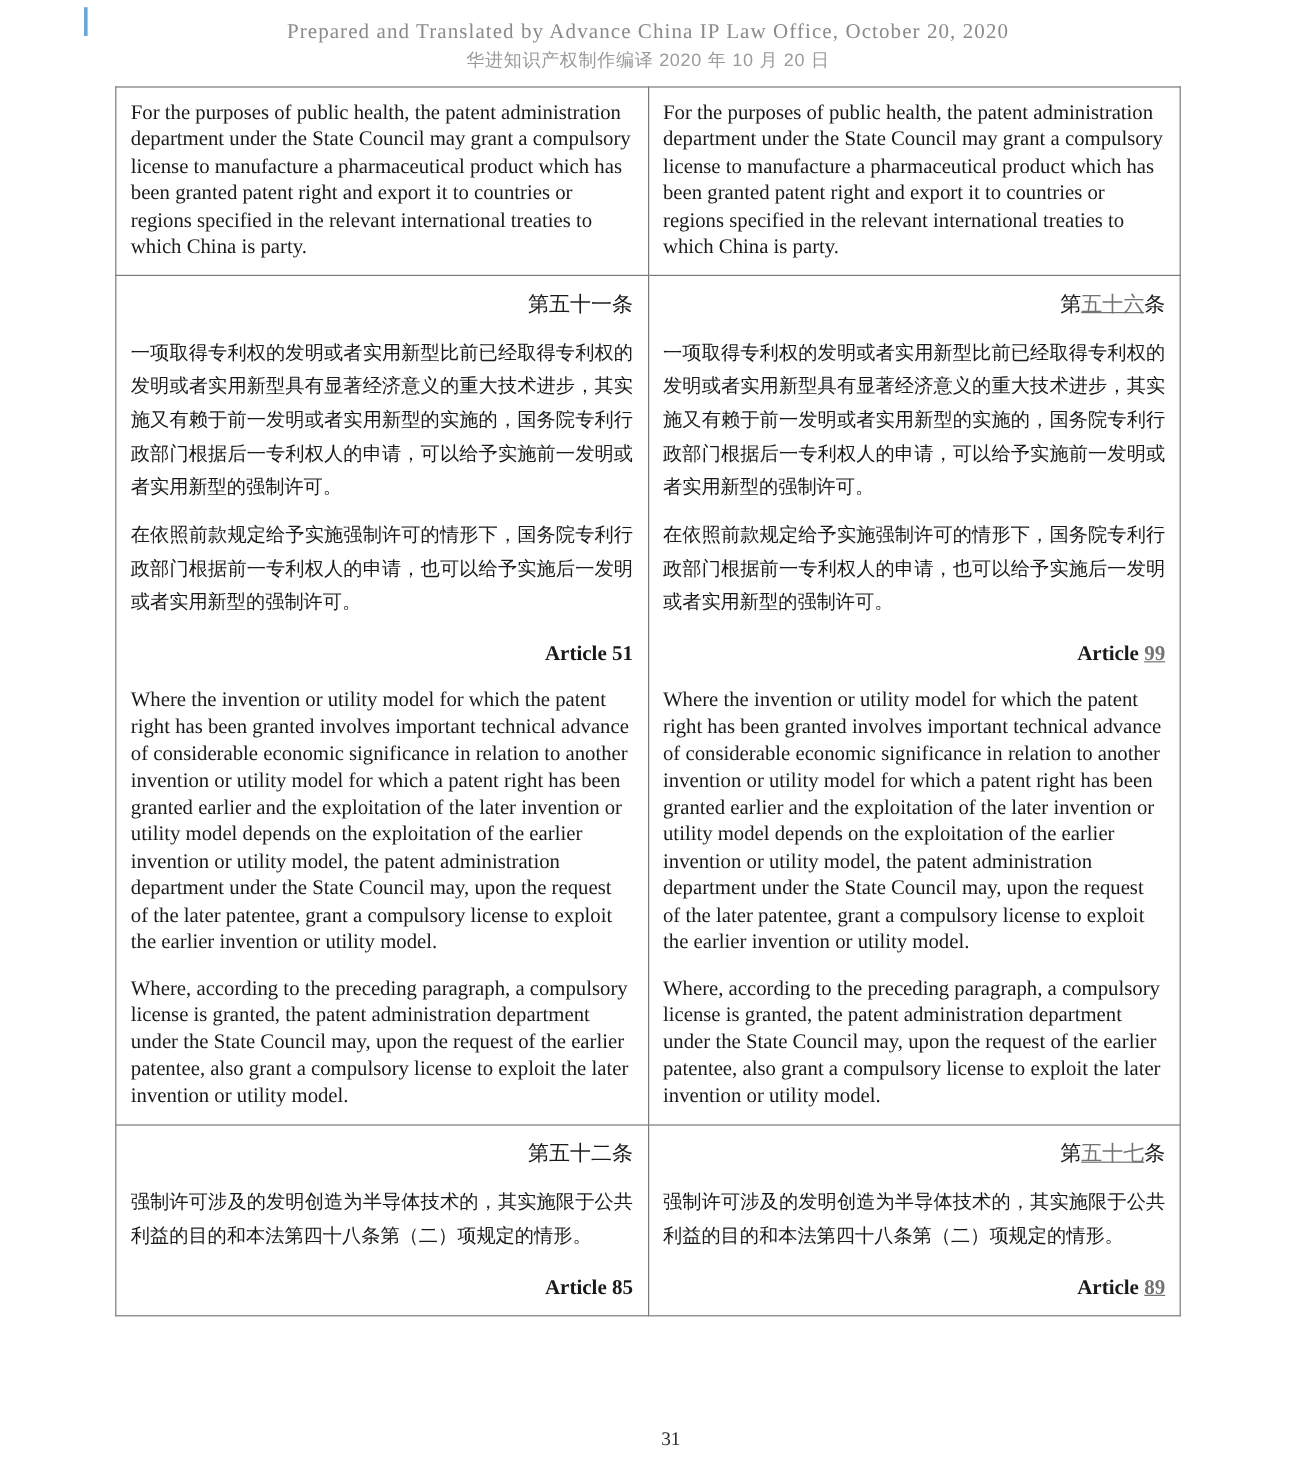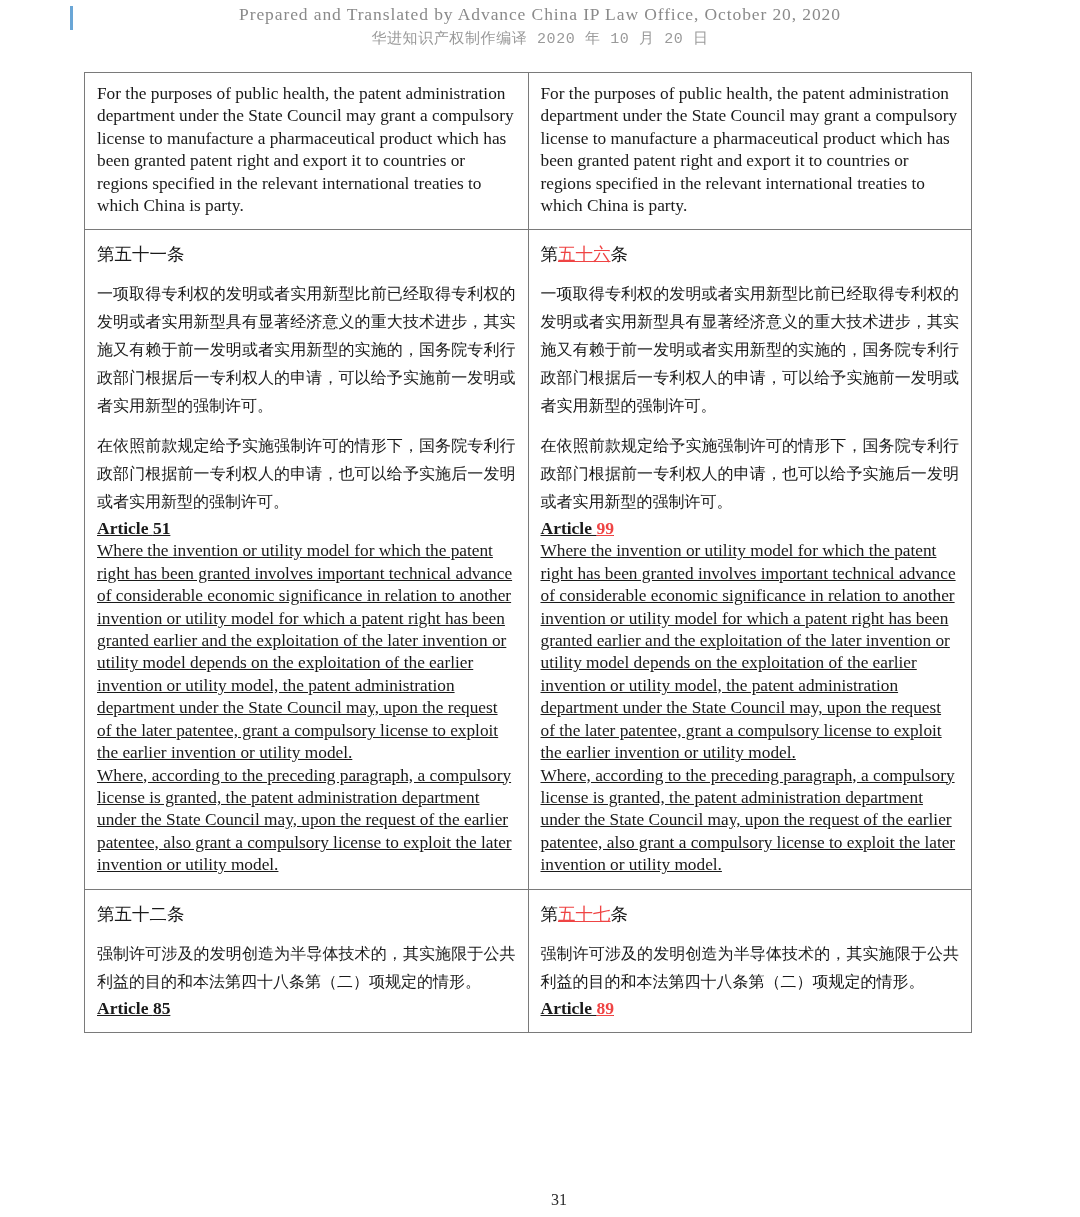--- a/index.html
+++ b/index.html
@@ -18,53 +18,53 @@
   .page {
     position: relative;
     width: 1080px;
     height: 1217px;
     box-sizing: border-box;
   }
 
   
   .header {
     position: absolute;
-    top: 4px;
+    top: 16px;
     left: 0;
     width: 1080px;
     text-align: center;
   }
   .header-line1 {
     font-family: "Liberation Serif", serif;
     font-size: 17.5px;
     color: #8a8a8a;
     letter-spacing: 0.9px;
     white-space: nowrap;
   }
   .header-line2 {
-    font-family: Liberation Mono, monospace;
+    font-family: Liberation Sans, sans-serif;
     font-size: 15px;
     color: #9a9a9a;
     letter-spacing: 0.6px;
     margin-top: 4px;
     white-space: nowrap;
   }
   .cursor-mark {
     position: absolute;
     left: 70px;
     top: 6px;
     width: 3px;
     height: 24px;
     background: #6aa6d6;
   }
 
   
   .doc-table {
     position: absolute;
-    left: 84px;
+    left: 96px;
     top: 72px;
     width: 888px;
     border-collapse: collapse;
     table-layout: fixed;
   }
   .doc-table td {
     border: 1px solid #7a7a7a;
     vertical-align: top;
     padding: 10px 12px 12px 12px;
     width: 50%;
@@ -78,41 +78,41 @@
   }
   .zh {
     font-family: "DejaVu Sans", sans-serif;
     font-size: 16px;
     line-height: 28px;
     color: #1a1a1a;
     text-align: justify;
   }
   p {
     margin: 0 0 0 0;
+    text-align: right;
   }
   .p-gap {
-    margin-top: 0;
-    text-decoration: underline;
+    margin-top: 16px;
   }
   .zh-gap {
     margin-top: 12px;
   }
   .art-title {
     font-family: "Liberation Serif", serif;
     font-weight: bold;
     font-size: 17.5px;
     line-height: 24px;
   }
   .zh-title {
     font-family: "DejaVu Sans", sans-serif;
     font-size: 17.5px;
     line-height: 28px;
   }
   .rev {
-    color: #ef4444;
+    color: #737373;
     text-decoration: underline;
   }
 
   
   .footer {
     position: absolute;
     bottom: 8px;
     left: 0;
     width: 1080px;
     text-align: center;

